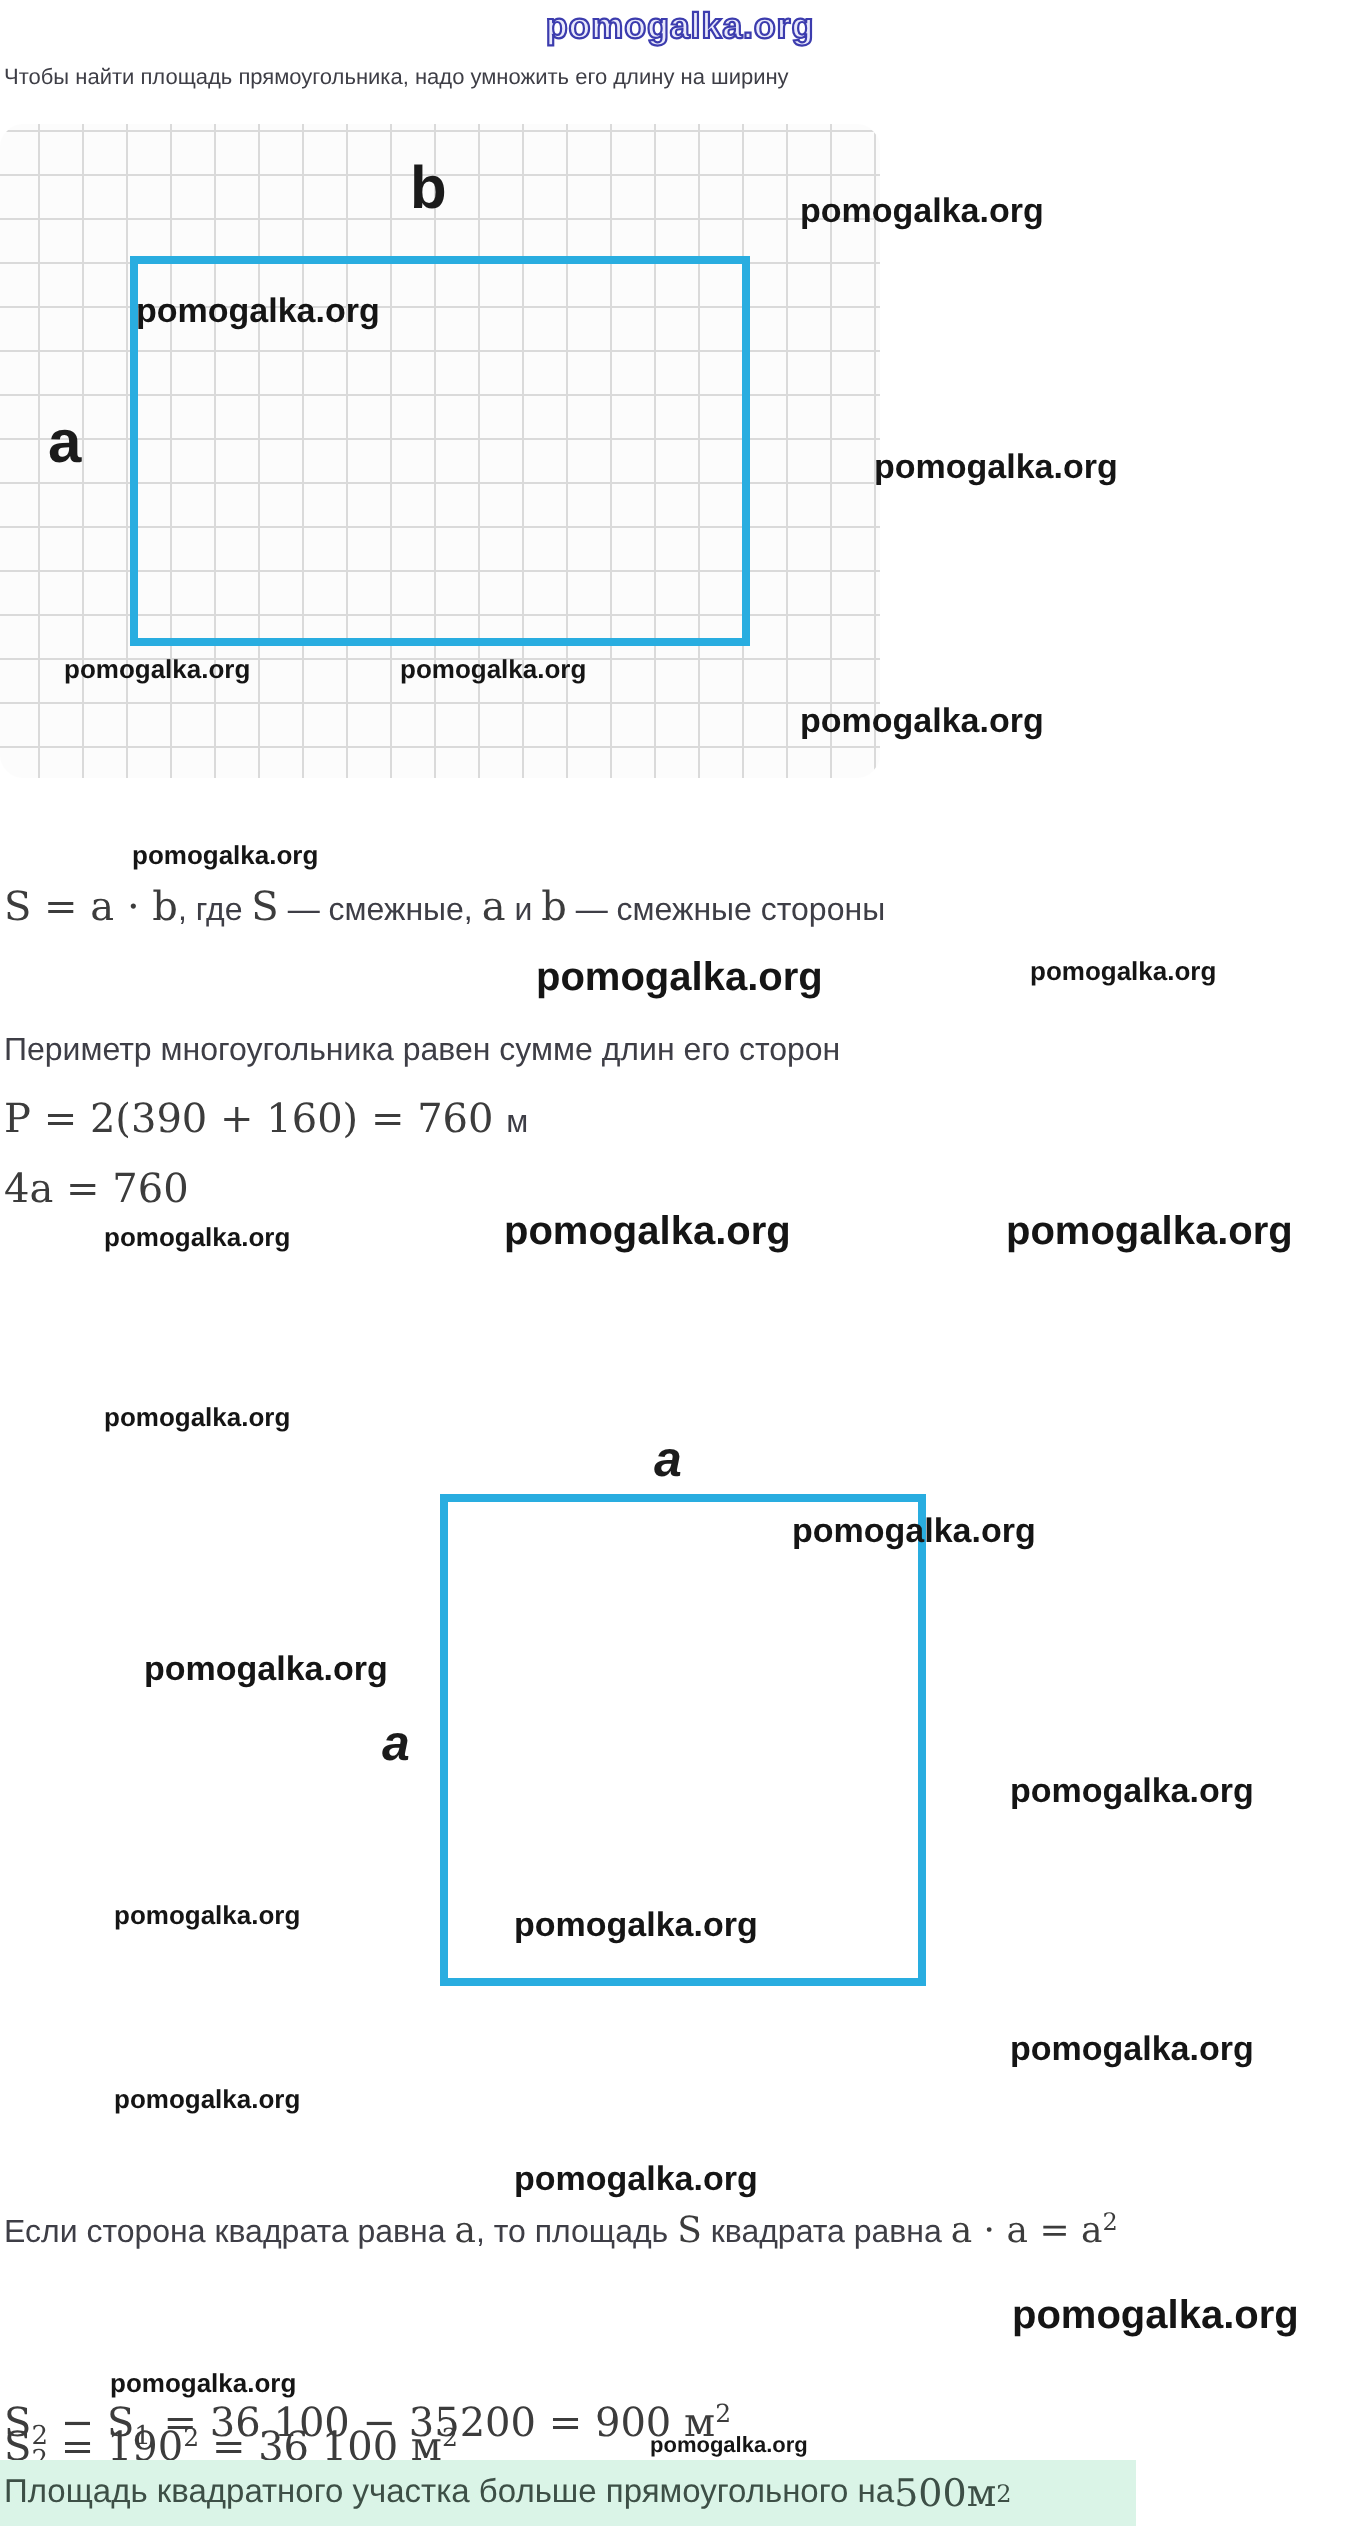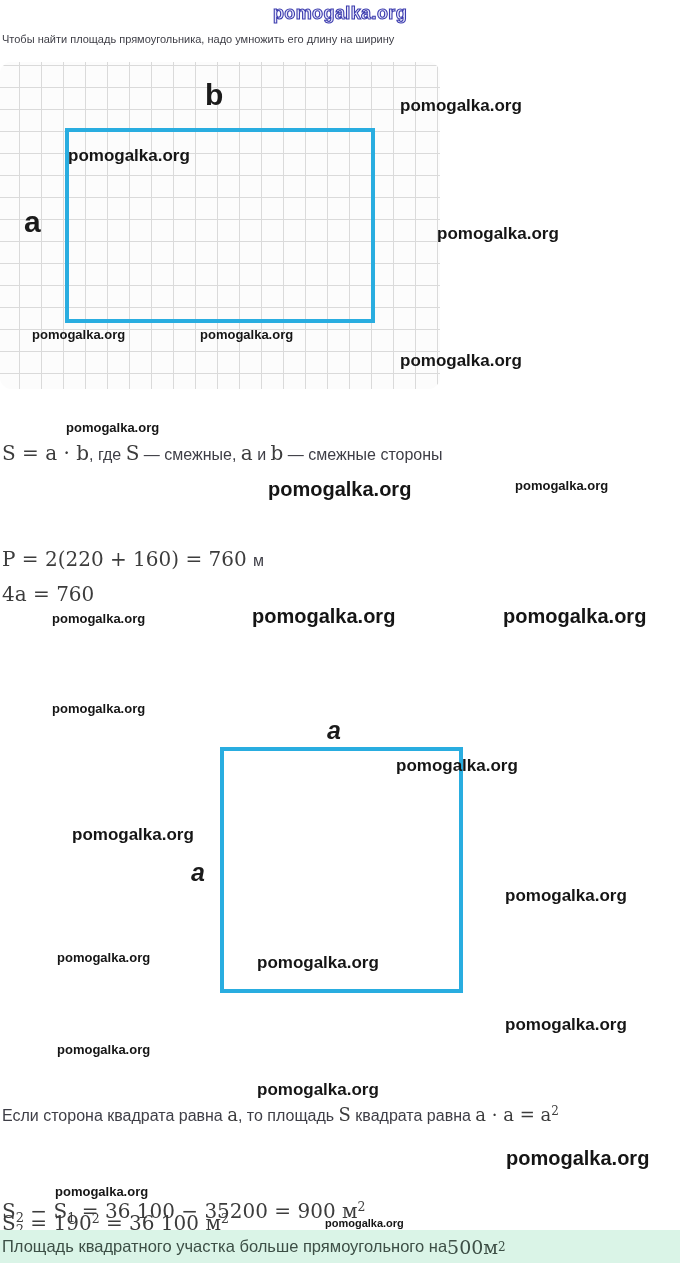--- a/index.html
+++ b/index.html
@@ -45,21 +45,21 @@
   .tx{font-family:"Liberation Sans",sans-serif;font-size:16px;color:#3e3e46;text-align:right;}
   .tx-line{font-family:"Liberation Sans",sans-serif;font-size:16px;color:#3e3e46;}
   .mv{}
   .mn{font-style:normal;}
   .line sub{font-size:13px;vertical-align:-4px;font-family:"DejaVu Serif",serif;}
   .line sup{font-size:12.5px;vertical-align:7px;font-family:"DejaVu Serif",serif;}
   .tx-line .mv,.tx-line .mn{font-size:18px;font-family:"DejaVu Serif",serif;color:#3c3c3c;}
   .tx-line sup{font-size:12px;vertical-align:6px;font-family:"DejaVu Serif",serif;color:#3c3c3c;}
 
   
-  .conclusion{position:absolute;left:0;top:1230px;width:680px;height:33px;background:#daf4e7;
+  .conclusion{position:absolute;left:0;top:1230px;width:568px;height:33px;background:#daf4e7;
         display:flex;align-items:center;padding-left:2px;box-sizing:border-box;white-space:nowrap;}
   .conclusion .tx{font-size:16.5px;color:#3d4f46;}
   .conclusion .mv,.conclusion .mn{font-family:"DejaVu Serif",serif;font-size:19px;color:#3d4f46;}
   .conclusion sup{font-size:12px;vertical-align:6px;font-family:"DejaVu Serif",serif;color:#3d4f46;}
 </style>
 </head>
 <body>
 
 <div class="page">
 
@@ -80,22 +80,23 @@
   <span class="wm wm-sm" style="left:200px;top:328px;">pomogalka.org</span>
 
   <span class="wm wm-sm" style="left:66px;top:421px;">pomogalka.org</span>
 
   <div class="line" style="top:441px;"><span class="mv">S = a · b</span><span class="tx">, где </span><span class="mv">S</span><span class="tx"> — смежные, </span><span class="mv">a</span><span class="tx"> и </span><span class="mv">b</span><span class="tx"> — смежные стороны</span></div>
 
 
   <span class="wm wm-lg" style="left:268px;top:478px;">pomogalka.org</span>
   <span class="wm wm-sm" style="left:515px;top:479px;">pomogalka.org</span>
 
+  <div class="line tx-line" style="top:516px;"><span>Периметр многоугольника равен сумме длин его сторон</span></div>
 
-  <div class="line" style="top:547px;"><span class="mv">P</span><span class="mn"> = 2(220 + 160) = 760 </span><span class="tx">м</span></div>
+  <div class="line" style="top:547px;"><span class="mv">P</span><span class="mn"> = 2(390 + 160) = 760 </span><span class="tx">м</span></div>
 
   <div class="line" style="top:582px;"><span class="mn">4</span><span class="mv">a</span><span class="mn"> = 760</span></div>
 
   <span class="wm wm-sm" style="left:52px;top:612px;">pomogalka.org</span>
   <span class="wm wm-lg" style="left:252px;top:605px;">pomogalka.org</span>
   <span class="wm wm-lg" style="left:503px;top:605px;">pomogalka.org</span>
 
 
   <span class="wm wm-sm" style="left:52px;top:702px;">pomogalka.org</span>
   <div class="square-shape"></div>

